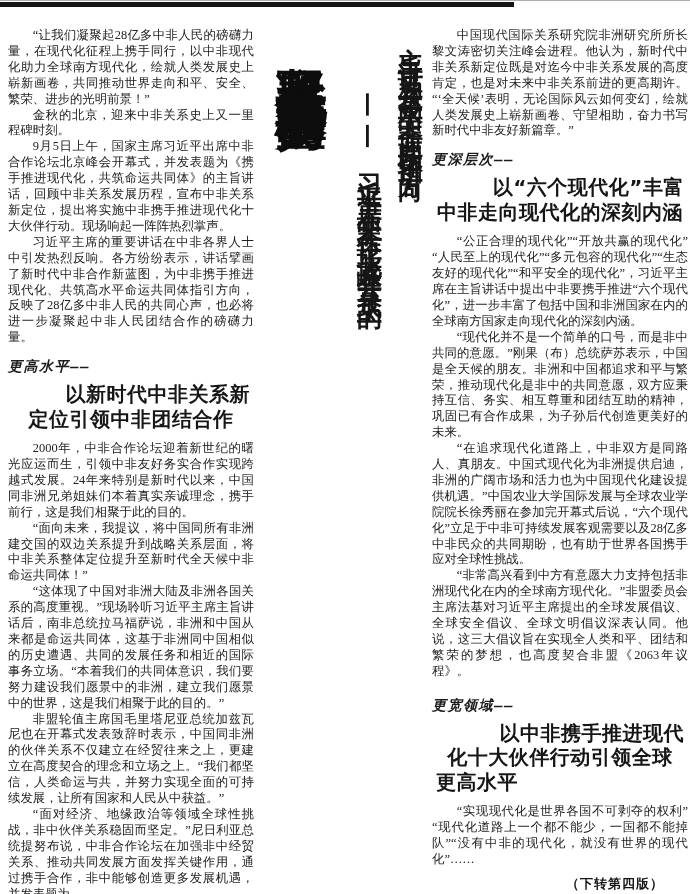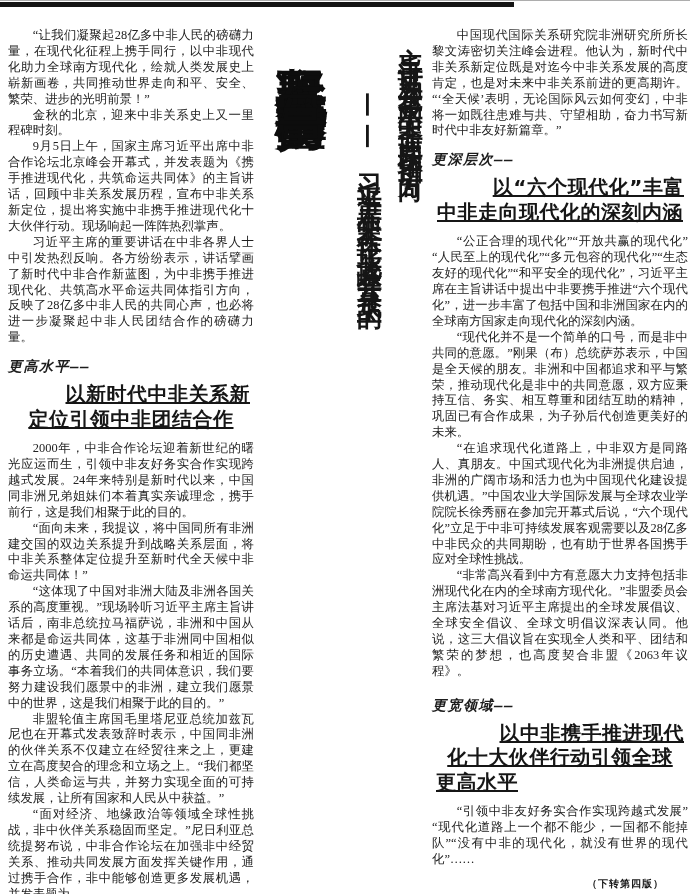--- a/index.html
+++ b/index.html
@@ -49,21 +49,21 @@
   }
   .sec-title {
     font-family: "DejaVu Sans", "Liberation Sans", sans-serif;
     font-weight: bold;
     font-size: 20px;
     line-height: 24.5px;
     letter-spacing: 0.5px;
     color: #161616;
     padding: 0 4px;
   }
-  .t-line { white-space: nowrap; text-decoration: underline; }
+  .t-line { white-space: nowrap; }
   .al-right  { text-align: right; }
   .al-center { text-align: center; }
   .al-left   { text-align: left; }
   
   .headline-v {
     position: absolute;
     left: 258px; top: 30px;
     width: 88px; height: 854px;
     writing-mode: vertical-rl;
     font-family: "DejaVu Sans", "Liberation Sans", sans-serif;
@@ -88,21 +88,21 @@
     white-space: nowrap;
   }
   .subtitle-a { left: 349px; top: 92px; width: 40px; height: 790px; }
   .subtitle-b { left: 390px; top: 28px; width: 40px; height: 680px; }
   
   .continuation {
     margin-top: 8px;
     padding-right: 24px;
     text-align: right;
     font-weight: bold;
-    font-size: 10px;
+    font-size: 13px;
     letter-spacing: 1px;
     color: #161616;
   }
 </style>
 </head>
 <body>
 
 <div class="page">
 
   <div class="rule-thin"></div>
@@ -128,21 +128,21 @@
     <p>非盟轮值主席国毛里塔尼亚总统加兹瓦尼也在开幕式发表致辞时表示，中国同非洲的伙伴关系不仅建立在经贸往来之上，更建立在高度契合的理念和立场之上。“我们都坚信，人类命运与共，并努力实现全面的可持续发展，让所有国家和人民从中获益。”</p>
     <p>“面对经济、地缘政治等领域全球性挑战，非中伙伴关系稳固而坚定。”尼日利亚总统提努布说，中非合作论坛在加强非中经贸关系、推动共同发展方面发挥关键作用，通过携手合作，非中能够创造更多发展机遇，并发表题为。</p>
   </div>
 
   <div class="headline-v">凝聚起二十八亿多中非人民的磅礴力量</div>
 
   <div class="subtitle-col subtitle-a">——习近平主席在中非合作论坛北京峰会开幕式上的</div>
   <div class="subtitle-col subtitle-b">主旨讲话为共筑高水平中非命运共同体指引方向</div>
 
   <div class="col col-right">
-    <p>中国现代国际关系研究院非洲研究所所长黎文涛密切关注峰会进程。他认为，新时代中非关系新定位既是对迄今中非关系发展的高度肯定，也是对未来中非关系前进的更高期许。“‘全天候’表明，无论国际风云如何变幻，中非将一如既往患难与共、守望相助，奋力书写新时代中非友好新篇章。”</p>
+    <p>中国现代国际关系研究院非洲研究所所长黎文涛密切关注峰会进程。他认为，新时代中非关系新定位既是对迄今中非关系发展的高度肯定，也是对未来中非关系前进的更高期许。“‘全天候’表明，无论国际风云如何变幻，绘就人类发展史上崭新画卷、守望相助，奋力书写新时代中非友好新篇章。”</p>
 
     <div class="section-head">
       <div class="kicker">更深层次——</div>
       <div class="sec-title">
         <div class="t-line al-right">以“六个现代化”丰富</div>
         <div class="t-line al-center">中非走向现代化的深刻内涵</div>
       </div>
     </div>
 
     <p>“公正合理的现代化”“开放共赢的现代化”“人民至上的现代化”“多元包容的现代化”“生态友好的现代化”“和平安全的现代化”，习近平主席在主旨讲话中提出中非要携手推进“六个现代化”，进一步丰富了包括中国和非洲国家在内的全球南方国家走向现代化的深刻内涵。</p>
@@ -152,18 +152,18 @@
 
     <div class="section-head" style="margin-top:18px;">
       <div class="kicker">更宽领域——</div>
       <div class="sec-title">
         <div class="t-line al-right">以中非携手推进现代</div>
         <div class="t-line al-center">化十大伙伴行动引领全球</div>
         <div class="t-line al-left">更高水平</div>
       </div>
     </div>
 
-    <p>“引领中非友好务实合作实现跨越式发展”“现代化道路上一个都不能少，一国都不能掉队”“没有中非的现代化，就没有世界的现代化”……</p>
+    <p>“实现现代化是世界各国不可剥夺的权利”“现代化道路上一个都不能少，一国都不能掉队”“没有中非的现代化，就没有世界的现代化”……</p>
 
     <div class="continuation">（下转第四版）</div>
   </div>
 
 </div>
 
 </body></html>

